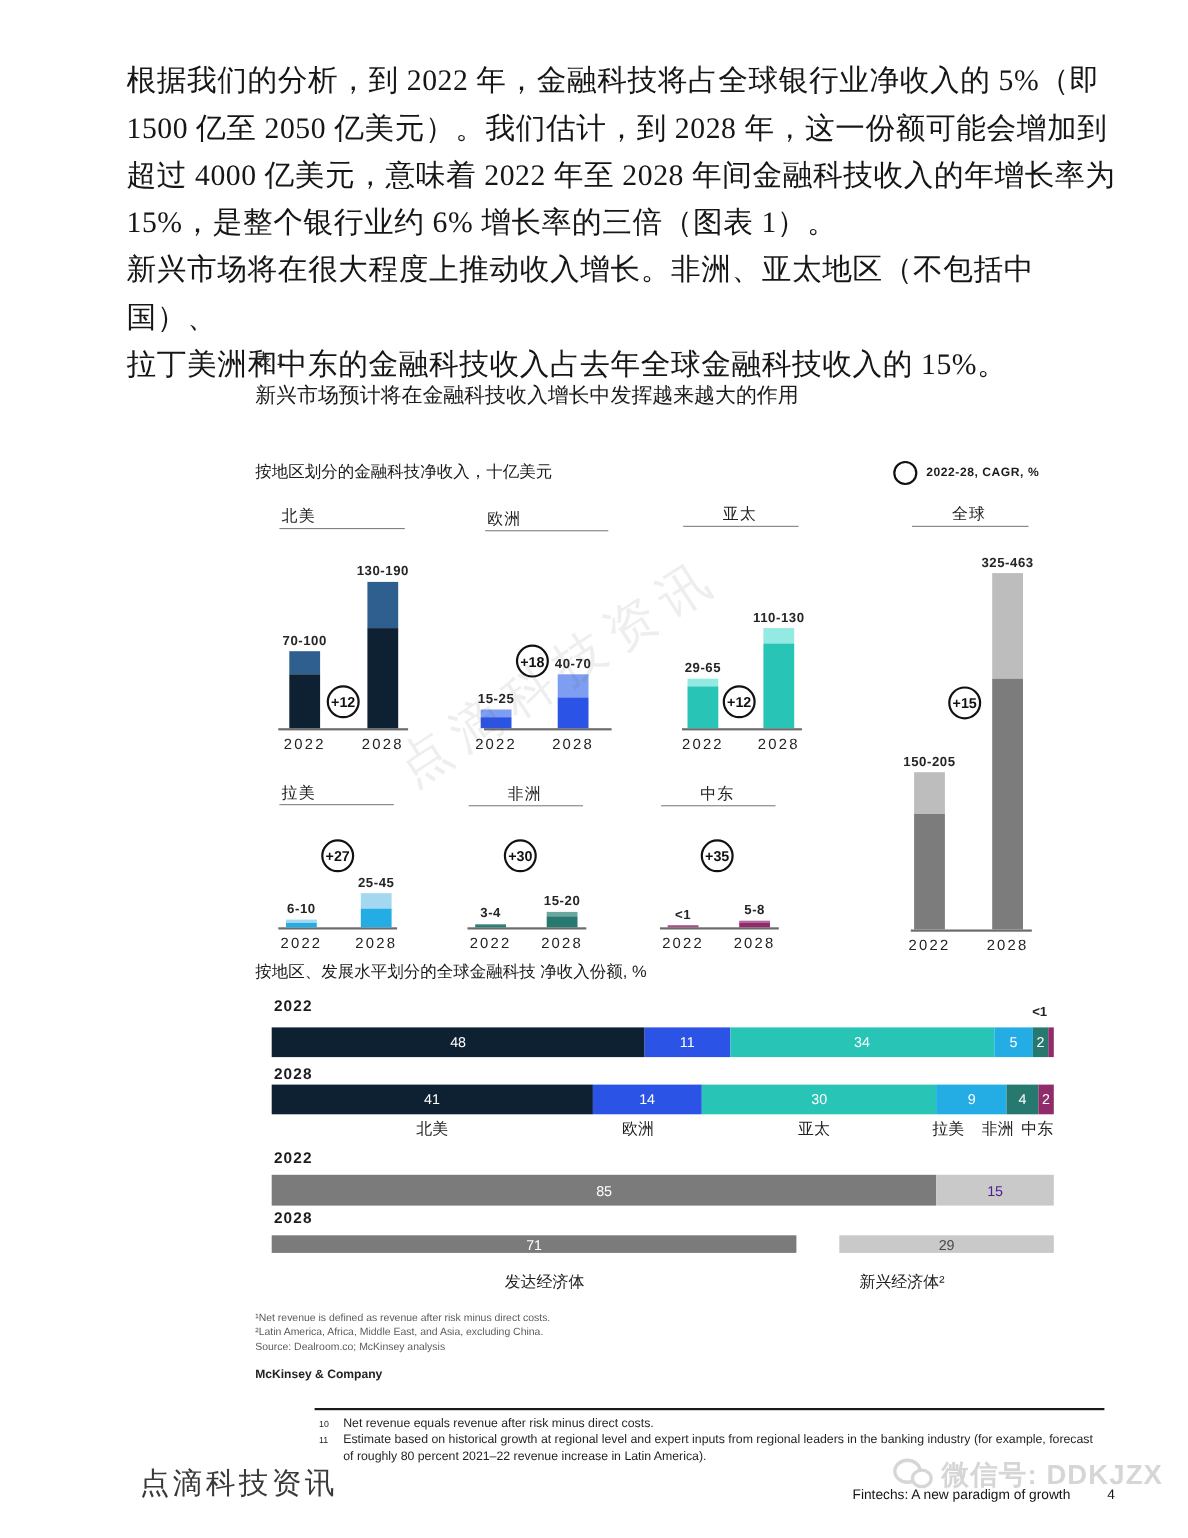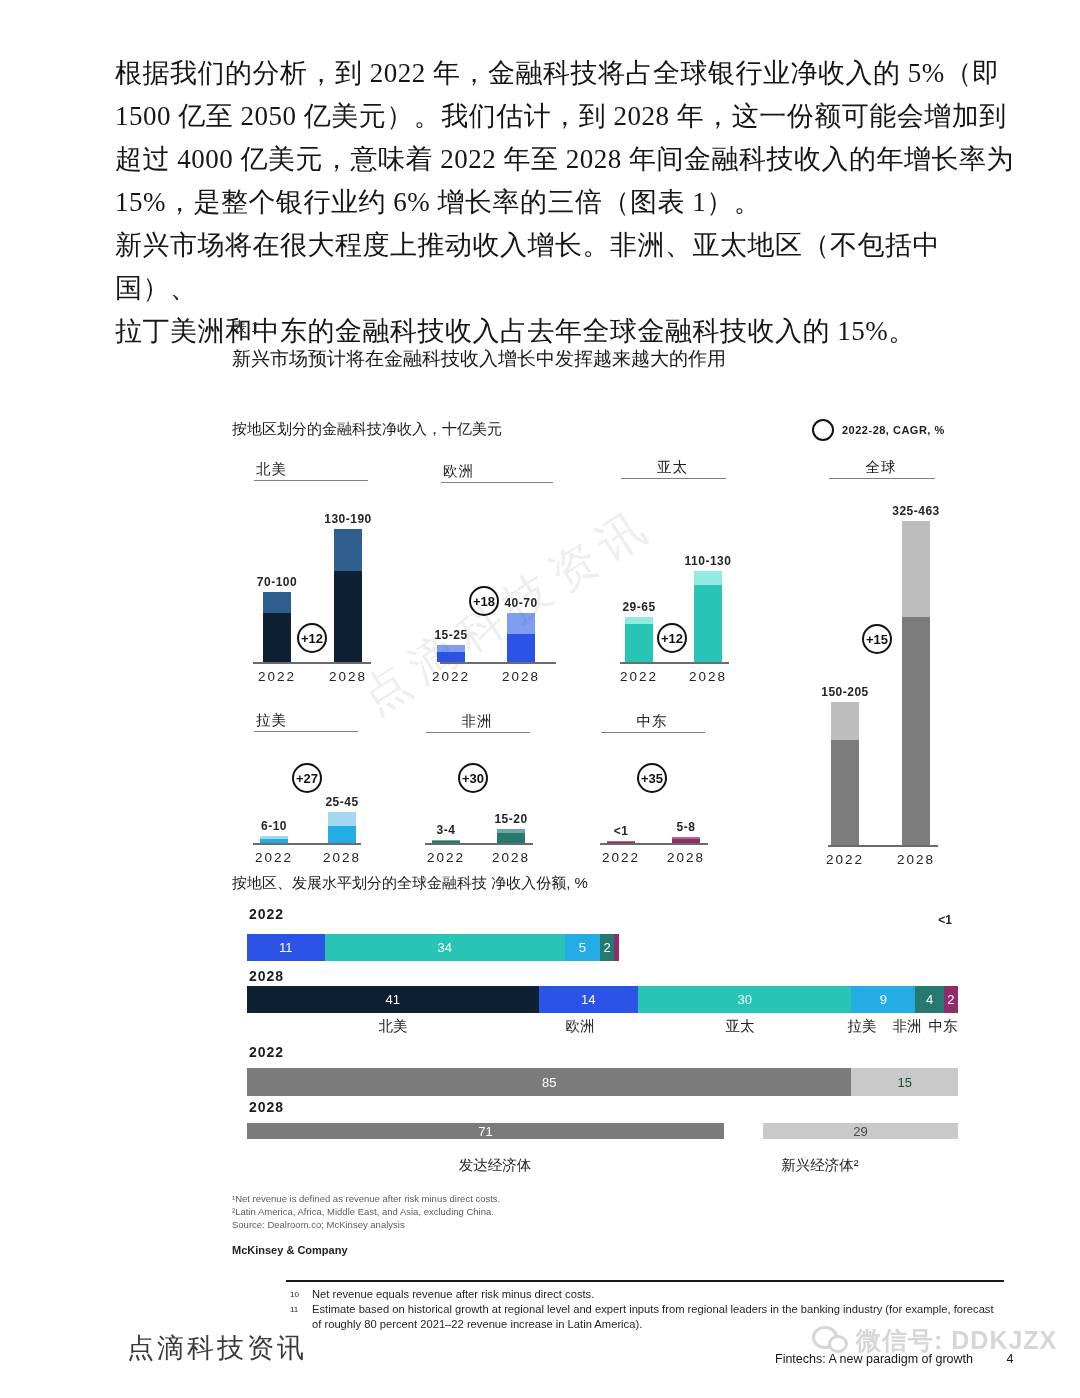--- a/index.html
+++ b/index.html
@@ -188,20 +188,21 @@
       <div class="rg-val" style="left: 641px; top: 820.4px;">5-8</div>
       <div class="rg-tick" style="left: 651px; top: 850px;">2028</div>
     </div>
 
   <div class="watermark-diagonal">点滴科技资讯</div>
 
   <div class="share-title">按地区、发展水平划分的全球金融科技 净收入份额, %</div>
   <div id="stacked-region">
       <div class="sb-year" style="top: 906px;">2022</div>
       <div class="sb-bar" style="top: 934px; height: 27px;">
+        <div class="sb-seg" style="width: 47.6663%; background: rgb(14, 33, 51); color: rgb(255, 255, 255);">48</div>
         <div class="sb-seg" style="width: 10.9235%; background: rgb(43, 83, 230); color: rgb(255, 255, 255);">11</div>
         <div class="sb-seg" style="width: 33.7637%; background: rgb(40, 196, 182); color: rgb(255, 255, 255);">34</div>
         <div class="sb-seg" style="width: 4.96524%; background: rgb(36, 173, 228); color: rgb(255, 255, 255);">5</div>
         <div class="sb-seg" style="width: 1.9861%; background: rgb(39, 120, 110); color: rgb(255, 255, 255);">2</div>
         <div class="sb-seg" style="width: 0.695134%; background: rgb(143, 44, 105); color: rgb(255, 255, 255);"></div>
       </div>
       <div class="sb-out" style="left: 900px; top: 913px; width: 52px; text-align: right;">&lt;1</div>
       <div class="sb-year" style="top: 968px;">2028</div>
       <div class="sb-bar" style="top: 986px; height: 27px;">
         <div class="sb-seg" style="width: 41%; background: rgb(14, 33, 51); color: rgb(255, 255, 255);">41</div>
@@ -215,21 +216,21 @@
       <div class="sb-axlabel" style="left: 532px; top: 1017px;">欧洲</div>
       <div class="sb-axlabel" style="left: 692px; top: 1017px;">亚太</div>
       <div class="sb-axlabel" style="left: 814px; top: 1017px;">拉美</div>
       <div class="sb-axlabel" style="left: 859px; top: 1017px;">非洲</div>
       <div class="sb-axlabel" style="left: 895px; top: 1017px;">中东</div>
     </div>
   <div id="stacked-dev">
       <div class="sb-year" style="top: 1044px;">2022</div>
       <div class="sb-bar" style="top: 1068px; height: 28px;">
         <div class="sb-seg" style="width: 85%; background: rgb(123, 123, 123); color: rgb(255, 255, 255);">85</div>
-        <div class="sb-seg" style="width: 15%; background: rgb(201, 201, 201); color: #14532d;">15</div>
+        <div class="sb-seg" style="width: 15%; background: rgb(201, 201, 201); color: #4c1d95;">15</div>
       </div>
       <div class="sb-year" style="top: 1099px;">2028</div>
       <div class="sb-bar" style="top: 1123px; height: 16px;">
         <div class="sb-seg" style="width: 71%; background: rgb(123, 123, 123); color: rgb(255, 255, 255);">71</div>
         <div class="sb-seg" style="width: 29%; background: rgb(201, 201, 201); color: rgb(74, 74, 74); margin-left: 39px;">29</div>
       </div>
       <div class="sb-axlabel" style="left: 447px; top: 1156px;">发达经济体</div>
       <div class="sb-axlabel" style="left: 772px; top: 1156px;">新兴经济体²</div>
     </div>
 

